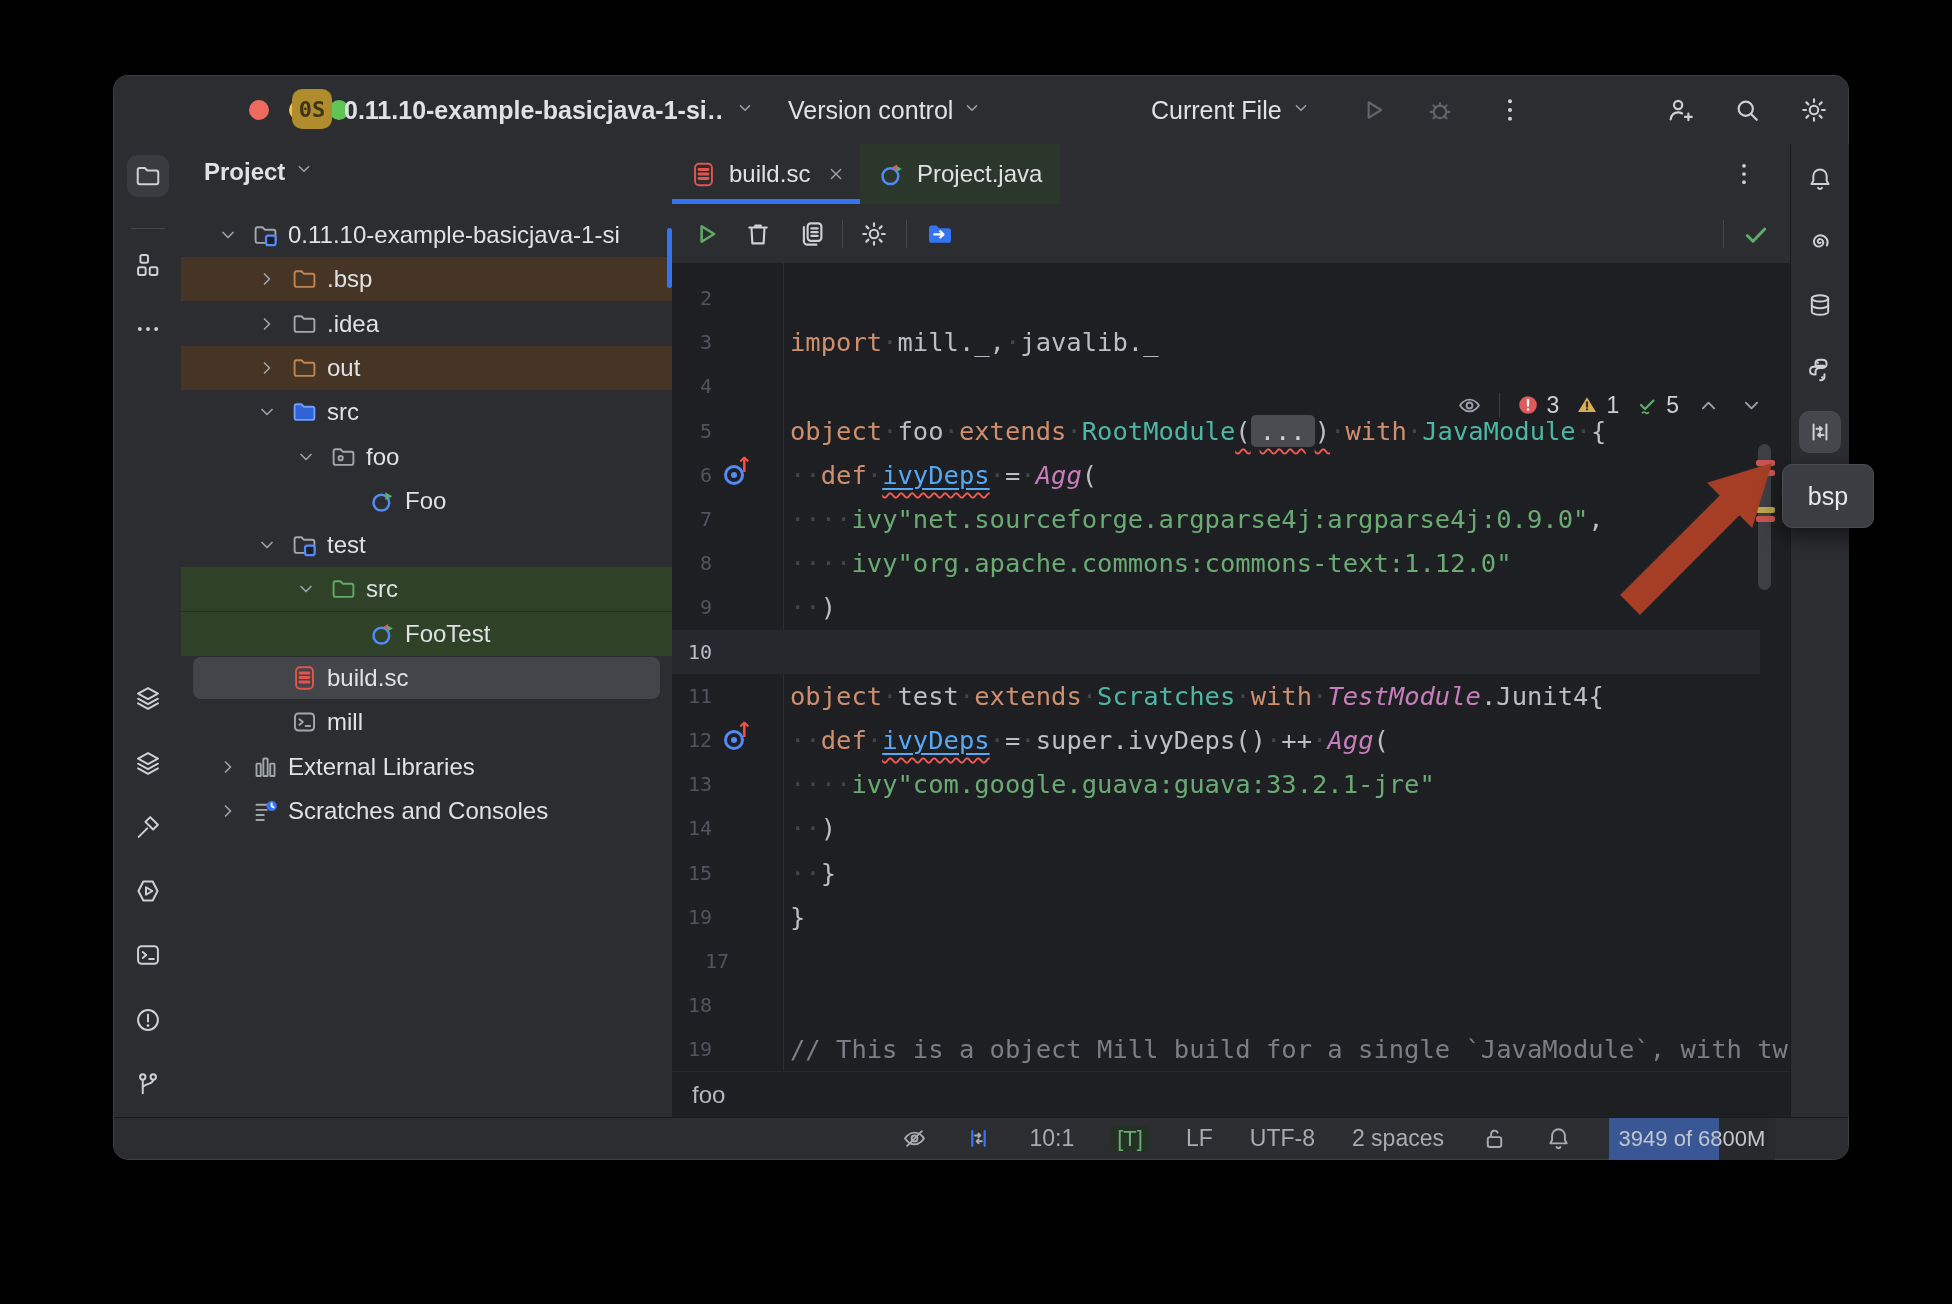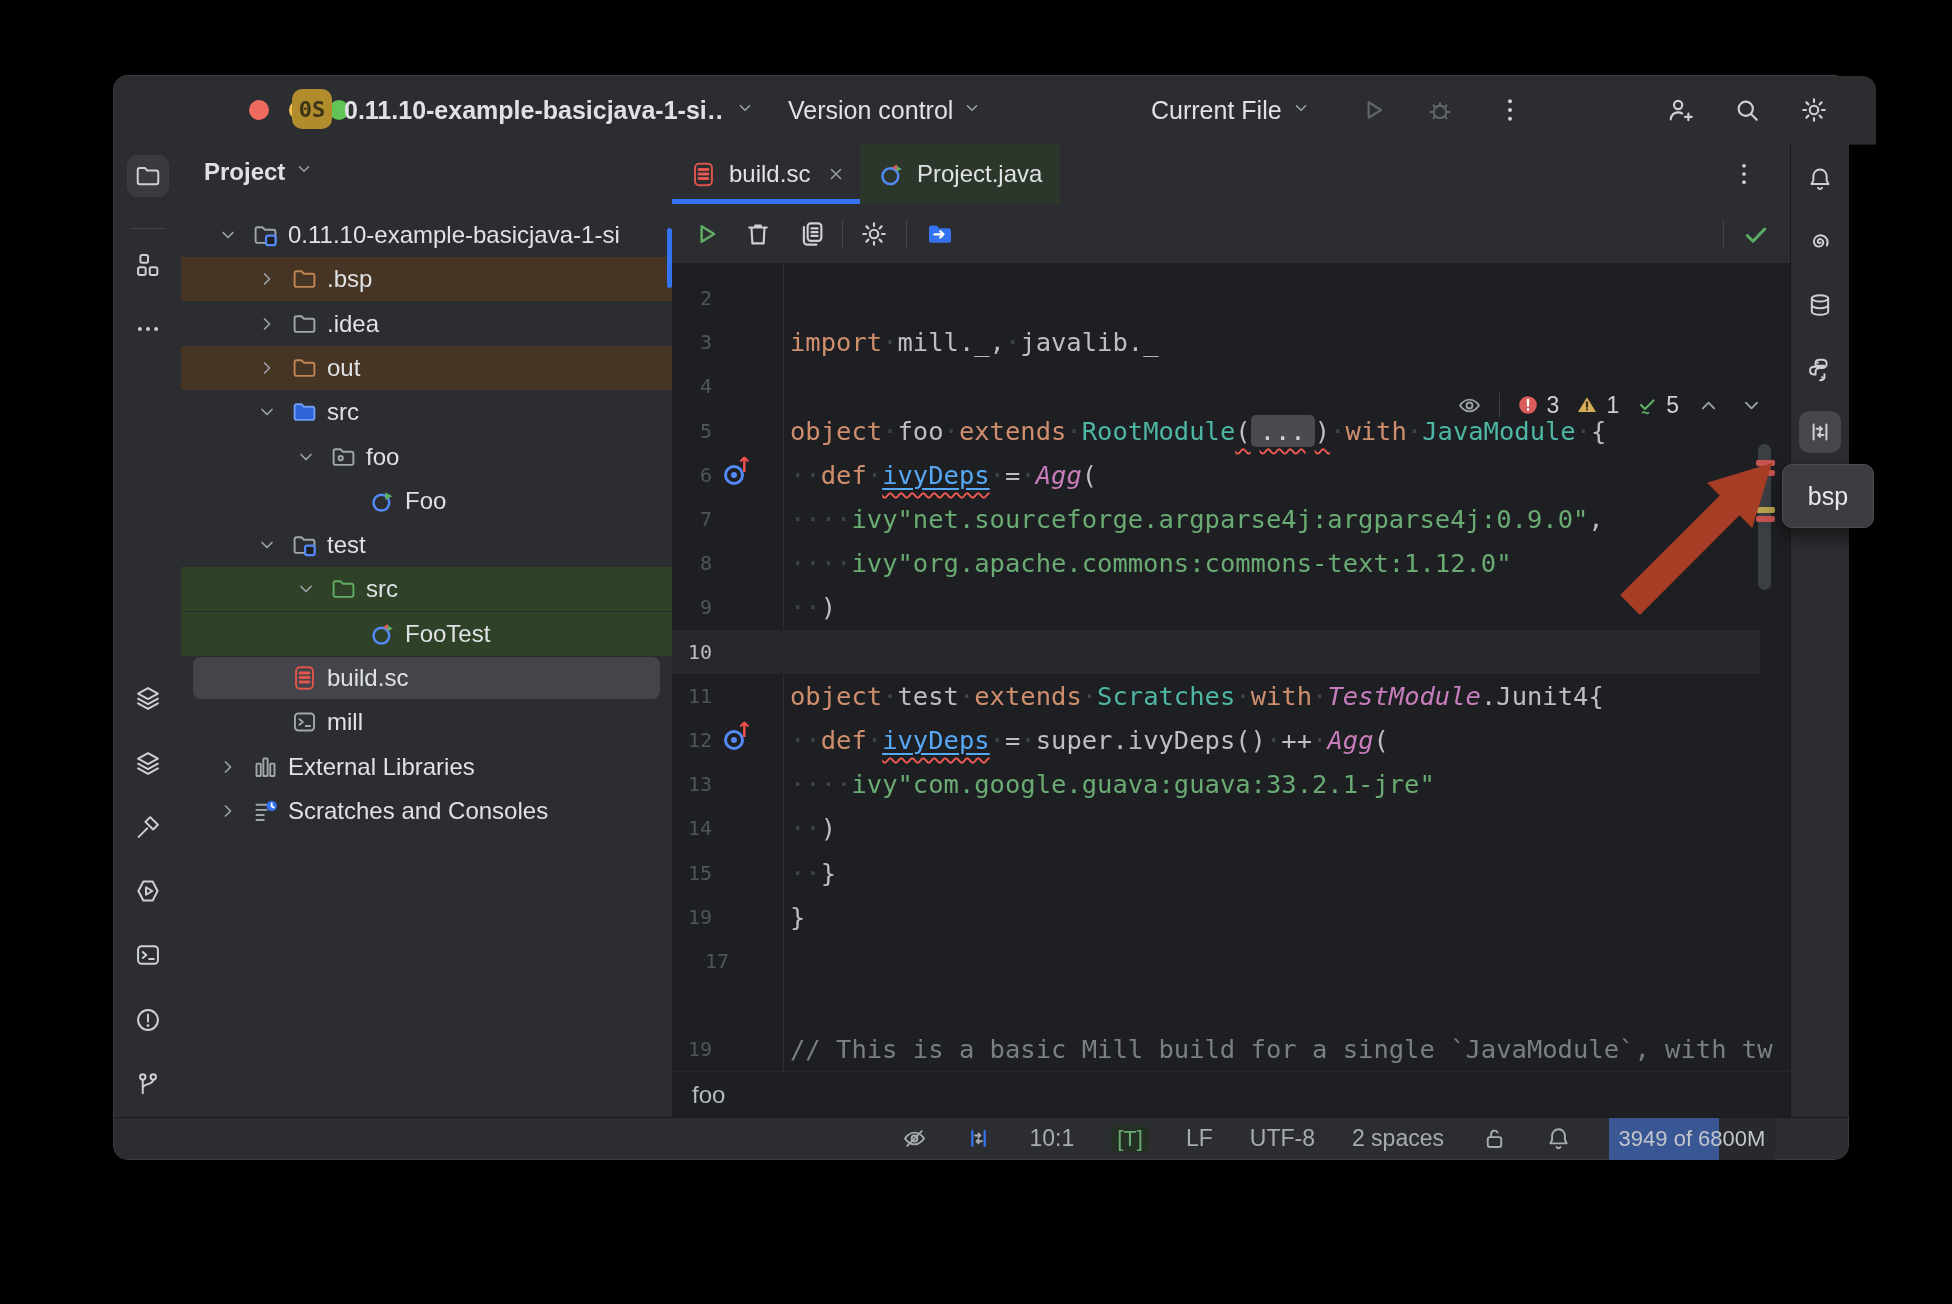--- a/index.html
+++ b/index.html
@@ -2,21 +2,21 @@
 <html><head>
 <meta charset="utf-8">
 <style>
   html,body{margin:0;padding:0;background:#000;width:1952px;height:1304px;overflow:hidden;
     font-family:"Liberation Sans",sans-serif;-webkit-font-smoothing:antialiased;}
   .stage{position:relative;width:1952px;height:1304px;background:#000;}
   .window{position:absolute;left:114px;top:76px;width:1734px;height:1083px;background:#1e1f22;
     border-radius:14px;box-shadow:0 0 0 1px #3c3e41,0 24px 70px rgba(0,0,0,.7);}
   
   .titlebar{position:absolute;left:0;top:0;width:1734px;height:68px;background:#2b2d30;
-    border-radius:14px 14px 0 0;border-bottom:1px solid #1a1b1d;padding-left:28px;}
+    border-radius:14px 14px 0 0;border-bottom:1px solid #1a1b1d;}
   .tl{position:absolute;top:24px;width:20px;height:20px;border-radius:50%;}
   .proj-badge{position:absolute;left:178px;top:13px;width:40px;height:40px;border-radius:10px;
     background:#b08c2d;color:#3d3316;font-weight:bold;font-size:22px;display:flex;align-items:center;justify-content:center;
     font-family:"DejaVu Sans Mono",monospace;}
   .tb-title{position:absolute;left:230px;top:0;height:68px;display:flex;align-items:center;gap:10px;
     color:#dfe1e5;font-size:25px;font-weight:600;max-width:430px;}
   .tb-title .txt{white-space:nowrap;overflow:hidden;max-width:380px;}
   .tb-group{position:absolute;top:0;height:68px;display:flex;align-items:center;gap:8px;color:#dfe1e5;font-size:25px;}
   .chv svg{width:22px;height:22px;color:#9da0a8;}
   .tbico{width:32px;height:32px;display:inline-flex;align-items:center;justify-content:center;color:#ced0d6;}
@@ -643,23 +643,27 @@
             <span class="ct"><span class="ws">··</span><span class="pl">}</span></span>
           </div>
           <div class="cl" style="top: 631.8px;">
             <span class="num">19</span>
             <span class="ct"><span class="pl">}</span></span>
           </div>
           <div class="cl" style="top: 676px; margin-left: 17px;">
             <span class="num">17</span>
             <span class="ct"></span>
           </div>
+          <div class="cl" style="top: 720.2px;">
+            <span class="num">18</span>
+            <span class="ct"></span>
+          </div>
           <div class="cl" style="top: 764.4px;">
             <span class="num">19</span>
-            <span class="ct"><span class="cmt">// This is a basic Mill build for a single `JavaModule`, with tw</span></span>
+            <span class="ct"><span class="cmt">// This is a object Mill build for a single `JavaModule`, with tw</span></span>
           </div>
         </div>
 
       <div class="crumbs">
         <span>foo</span>
       </div>
     </div>
 
     <div class="rstripe" id="rstripe">
         <span class="sbtn" style="top: 18px;">

